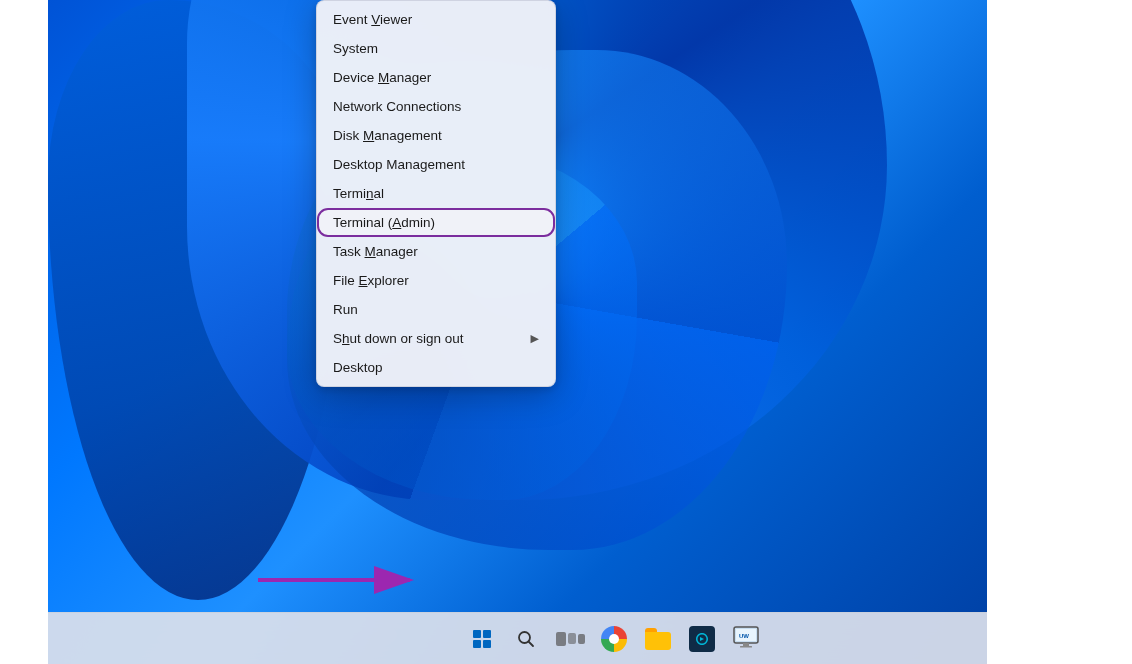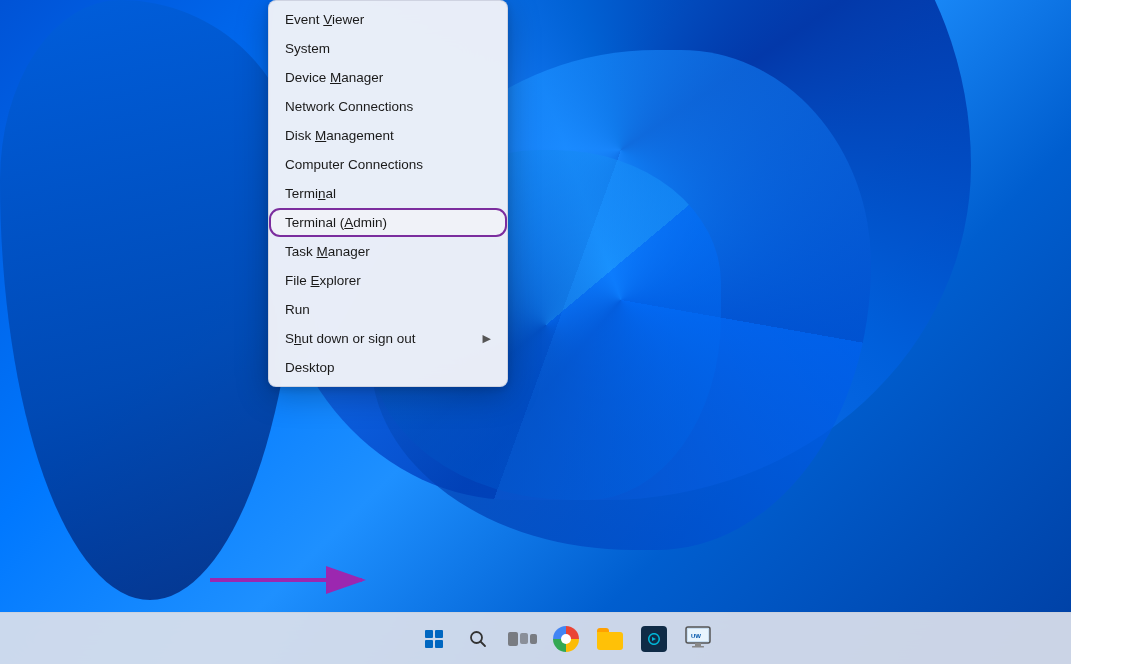--- a/index.html
+++ b/index.html
@@ -8,25 +8,26 @@
       width: 1132px;
       height: 664px;
       overflow: hidden;
       font-family: 'Segoe UI', Arial, sans-serif;
       position: relative;
       user-select: none;
     }
 
     
     #desktop {
-      width: 1071px;
+      width: 939px;
       height: 664px;
       background: linear-gradient(135deg, #0053d6 0%, #0078ff 30%, #1e90ff 50%, #005ecf 70%, #003fa3 100%);
       position: relative;
       overflow: hidden;
+      margin-left: 48px;
     }
 
     
     .swirl {
       position: absolute;
       border-radius: 50%;
     }
 
     .swirl-1 {
       width: 700px;
@@ -285,21 +286,21 @@
 
     <div class="menu-item">
       <span>Network Connections</span>
     </div>
 
     <div class="menu-item">
       <span>Disk <span class="underline-char">M</span>anagement</span>
     </div>
 
     <div class="menu-item">
-      <span>Computer Connections</span>
+      <span>Desktop Management</span>
     </div>
 
     <div class="menu-item">
       <span>Termi<span class="underline-char">n</span>al</span>
     </div>
 
     <div class="menu-item terminal-admin">
       <span>Terminal (<span class="underline-char">A</span>dmin)</span>
     </div>
 

